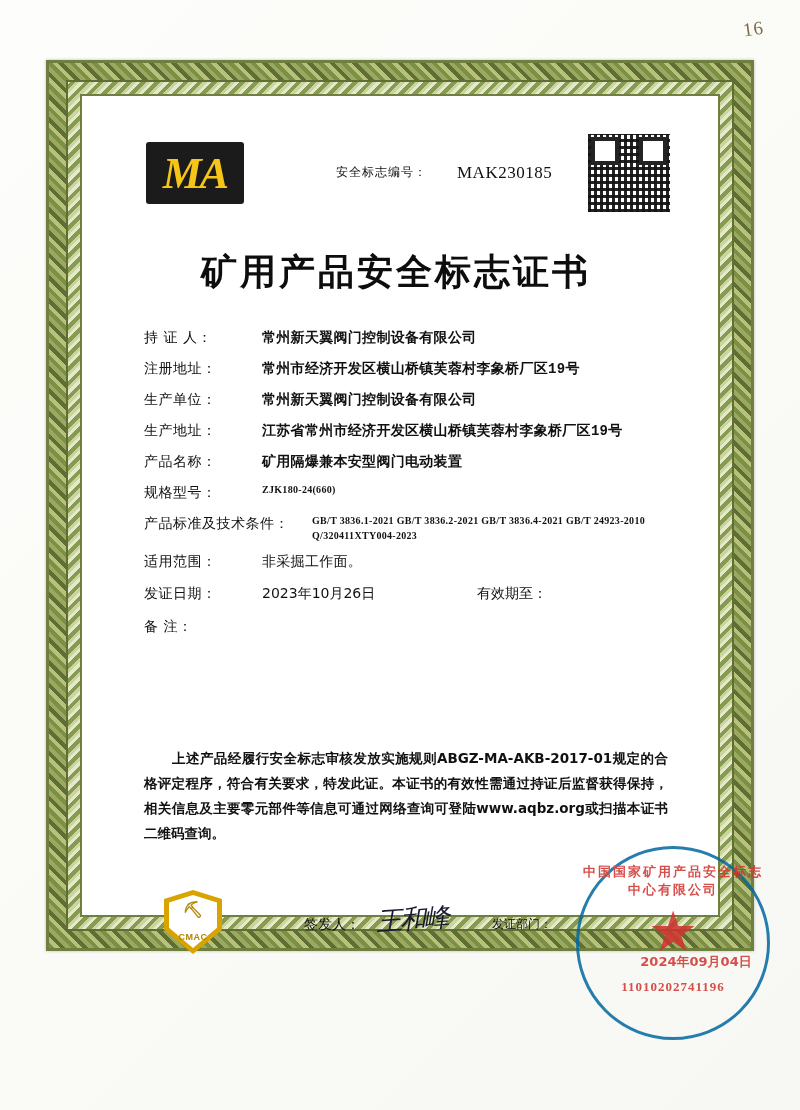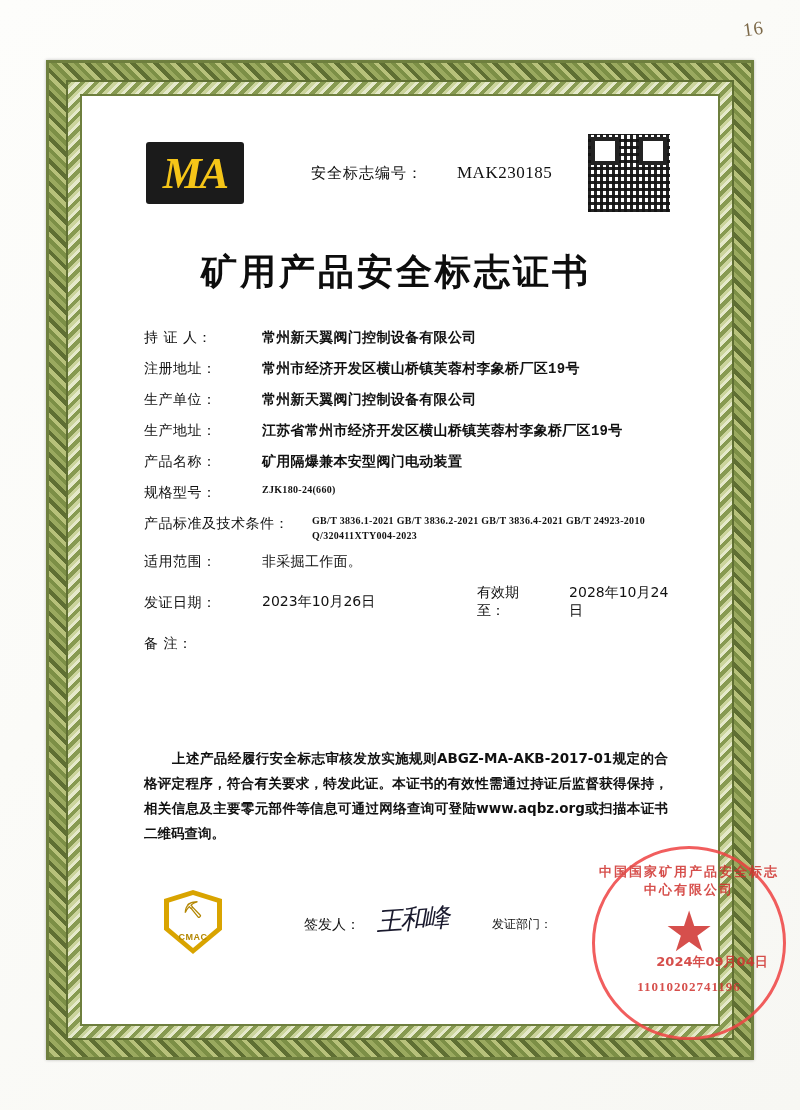--- a/index.html
+++ b/index.html
@@ -34,21 +34,21 @@
     transform: rotate(-8deg);
     letter-spacing: 1px;
   }
 
   
   .certificate {
     position: absolute;
     left: 46px;
     top: 60px;
     width: 708px;
-    height: 1000px;
+    height: 891px;
     background: #fca5a5;
     box-shadow: 0 0 3px rgba(0,0,0,0.25);
   }
 
   .border-outer {
     position: absolute;
     inset: 0;
     border: 3px solid #6e7f3e;
     background:
       repeating-linear-gradient(45deg, #7c8f46 0px, #7c8f46 4px, #b7c17a 4px, #b7c17a 8px, #5f6f33 8px, #5f6f33 12px, #9aa95f 12px, #9aa95f 16px);
@@ -95,24 +95,24 @@
   .ma-logo span {
     font-family: "Liberation Serif", serif;
     font-weight: bold;
     font-style: italic;
     font-size: 44px;
     color: #f5c518;
     letter-spacing: -2px;
   }
   .cert-no-label {
     position: absolute;
-    left: 199px;
+    left: 224px;
     top: 38px;
     font-family: Liberation Serif, serif;
-    font-size: 15px;
+    font-size: 12px;
     color: #111;
     letter-spacing: 1px;
   }
   .cert-no-value {
     position: absolute;
     left: 345px;
     top: 37px;
     font-family: "Liberation Serif", serif;
     font-size: 17px;
     color: #111;
@@ -315,25 +315,25 @@
     left: 348px;
     top: 28px;
     font-family: "DejaVu Sans", sans-serif;
     font-size: 12px;
     color: #111;
   }
 
   
   .seal {
     position: absolute;
-    left: 448px;
+    left: 432px;
     top: -42px;
     width: 188px;
     height: 188px;
-    border: 3px solid #ef4444;
+    border: 3px solid #0369a1;
     border-radius: 50%;
     color: #d0332f;
     opacity: 0.86;
   }
   .seal-star {
     position: absolute;
     left: 50%; top: 44%;
     transform: translate(-50%, -50%);
     font-size: 56px;
     line-height: 1;
@@ -434,21 +434,20 @@
 
       <div class="field-row">
         <div class="field-label">适用范围：</div>
         <div class="field-value normal">非采掘工作面。</div>
       </div>
 
       <div class="date-row">
         <div class="field-label">发证日期：</div>
         <div class="date-val">2023年10月26日</div>
         <div class="expiry-label">有效期至：</div>
-        <div class="date-val2">2028年10月24日</div>
       </div>
 
       <div class="field-row" style="margin-top:14px;">
         <div class="field-label">备    注：</div>
         <div class="field-value normal"></div>
       </div>
 
     </div>
 
     <div class="note">上述产品经履行安全标志审核发放实施规则ABGZ-MA-AKB-2017-01规定的合格评定程序，符合有关要求，特发此证。本证书的有效性需通过持证后监督获得保持，相关信息及主要零元部件等信息可通过网络查询可登陆www.aqbz.org或扫描本证书二维码查询。</div>

